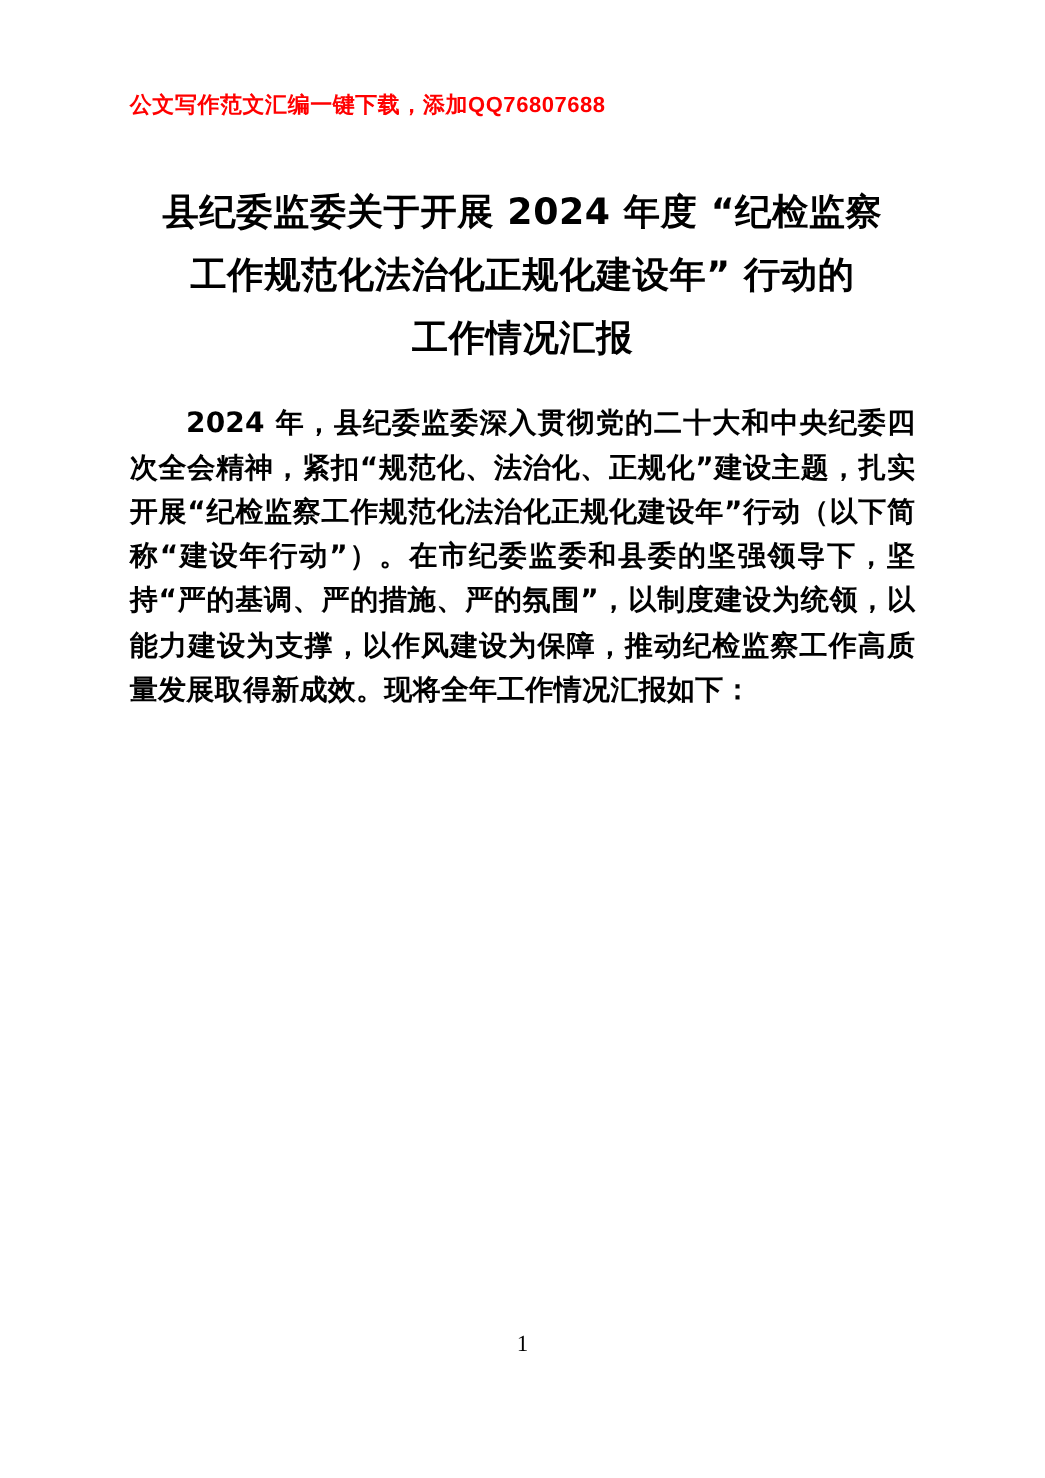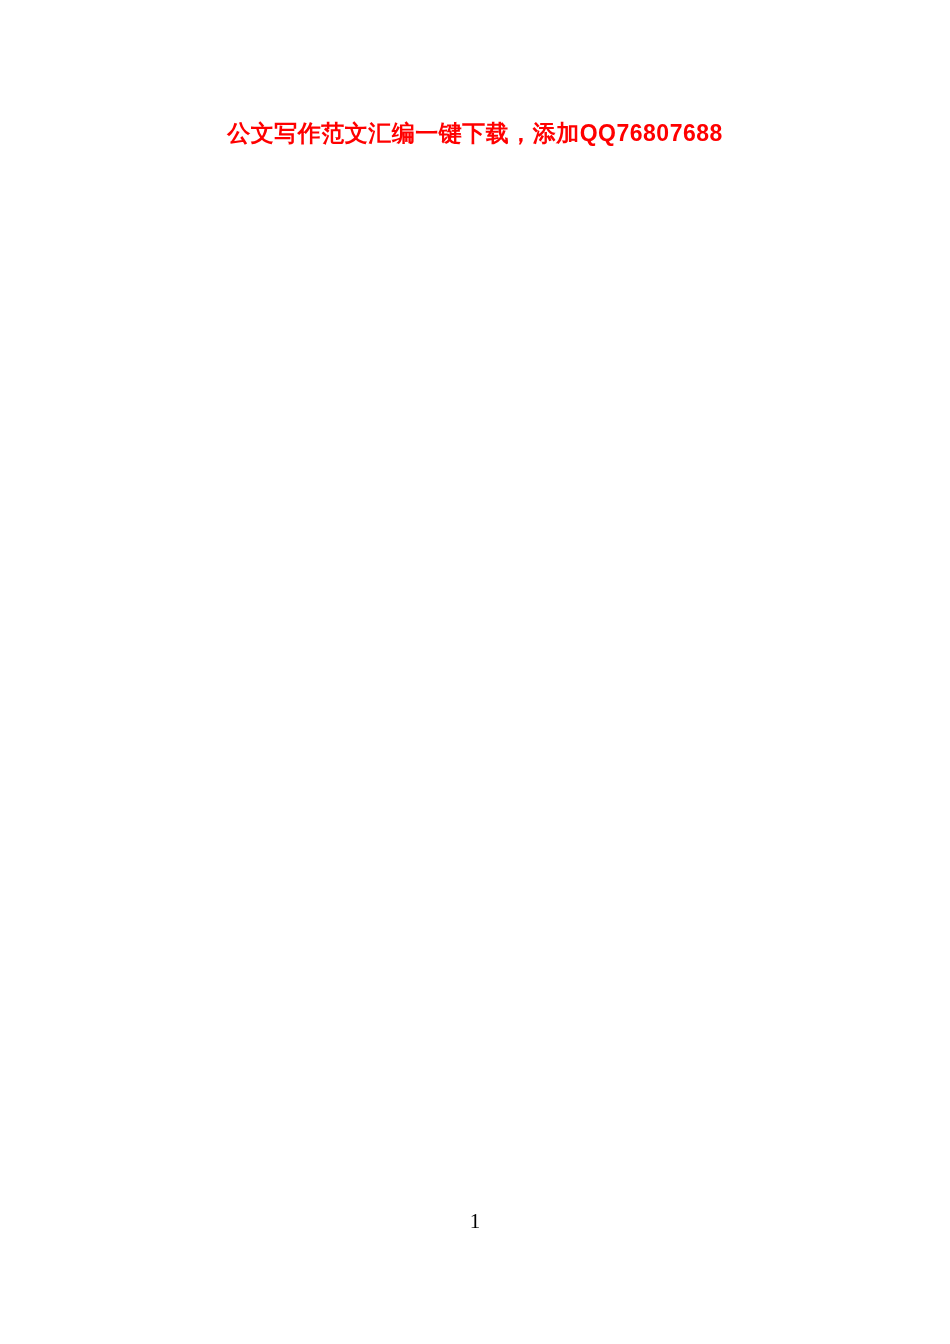--- a/index.html
+++ b/index.html
@@ -16,27 +16,26 @@
     overflow: hidden;
   }
   .page {
     width: 950px;
     height: 1344px;
     box-sizing: border-box;
     padding: 0 118px;
     position: relative;
   }
   .watermark {
-    text-align: center;
     color: #ff0000;
     font-family: "Liberation Sans", "DejaVu Sans", sans-serif;
-    font-size: 23px;
+    font-size: 20px;
     font-weight: 700;
     letter-spacing: 0.5px;
-    padding-top: 118px;
+    padding-top: 82px;
   }
   .doc-title {
     text-align: center;
     font-family: "DejaVu Sans", "Liberation Sans", sans-serif;
     font-weight: 700;
     font-size: 33px;
     line-height: 1.72;
     letter-spacing: 0.5px;
     margin-top: 56px;
     margin-bottom: 0;
@@ -64,19 +63,25 @@
     font-size: 21px;
   }
 </style>
 </head>
 <body>
 
 <div class="page">
 
   <div class="watermark">公文写作范文汇编一键下载，添加QQ76807688</div>
 
+  <div class="doc-title">
+    <div>县纪委监委关于开展 2024 年度 “纪检监察</div>
+    <div>工作规范化法治化正规化建设年” 行动的</div>
+    <div>工作情况汇报</div>
+  </div>
 
   <div class="body-block">
+    <p class="para">2024 年，县纪委监委深入贯彻党的二十大和中央纪委四次全会精神，紧扣“规范化、法治化、正规化”建设主题，扎实开展“纪检监察工作规范化法治化正规化建设年”行动（以下简称“建设年行动”）。在市纪委监委和县委的坚强领导下，坚持“严的基调、严的措施、严的氛围”，以制度建设为统领，以能力建设为支撑，以作风建设为保障，推动纪检监察工作高质量发展取得新成效。现将全年工作情况汇报如下：</p>
   </div>
 
   <div class="page-number">1</div>
 
 </div>
 
 </body></html>

